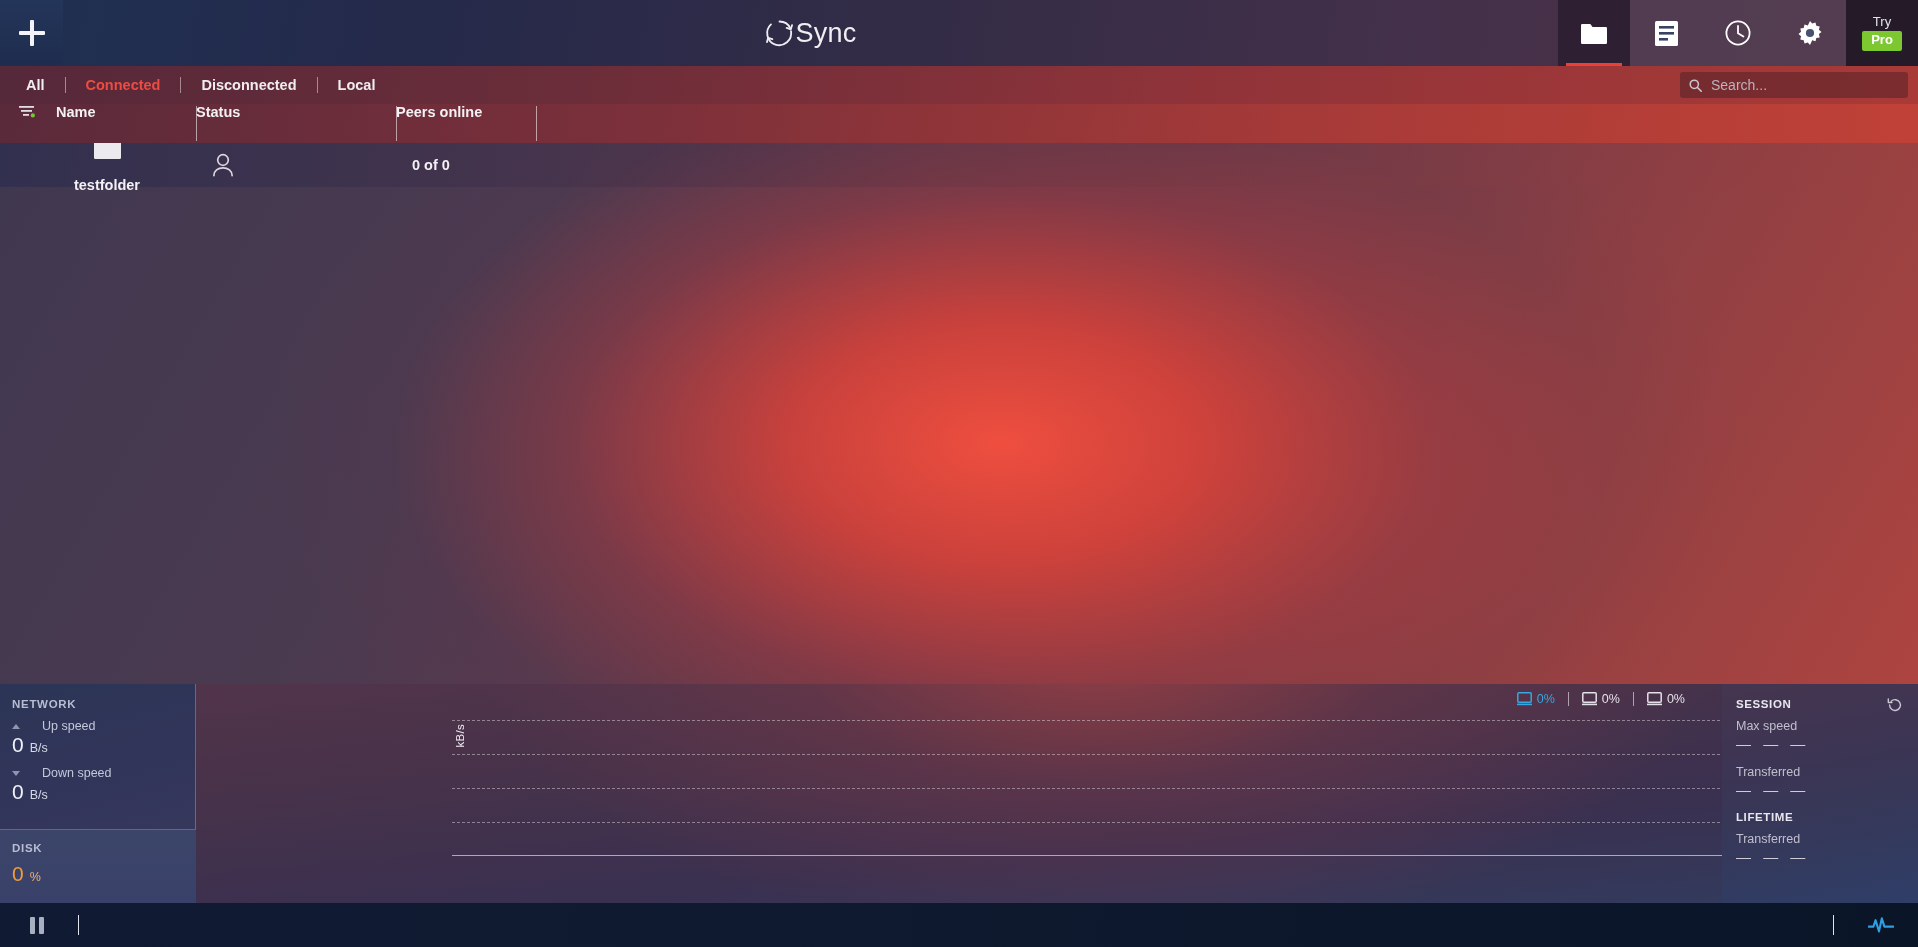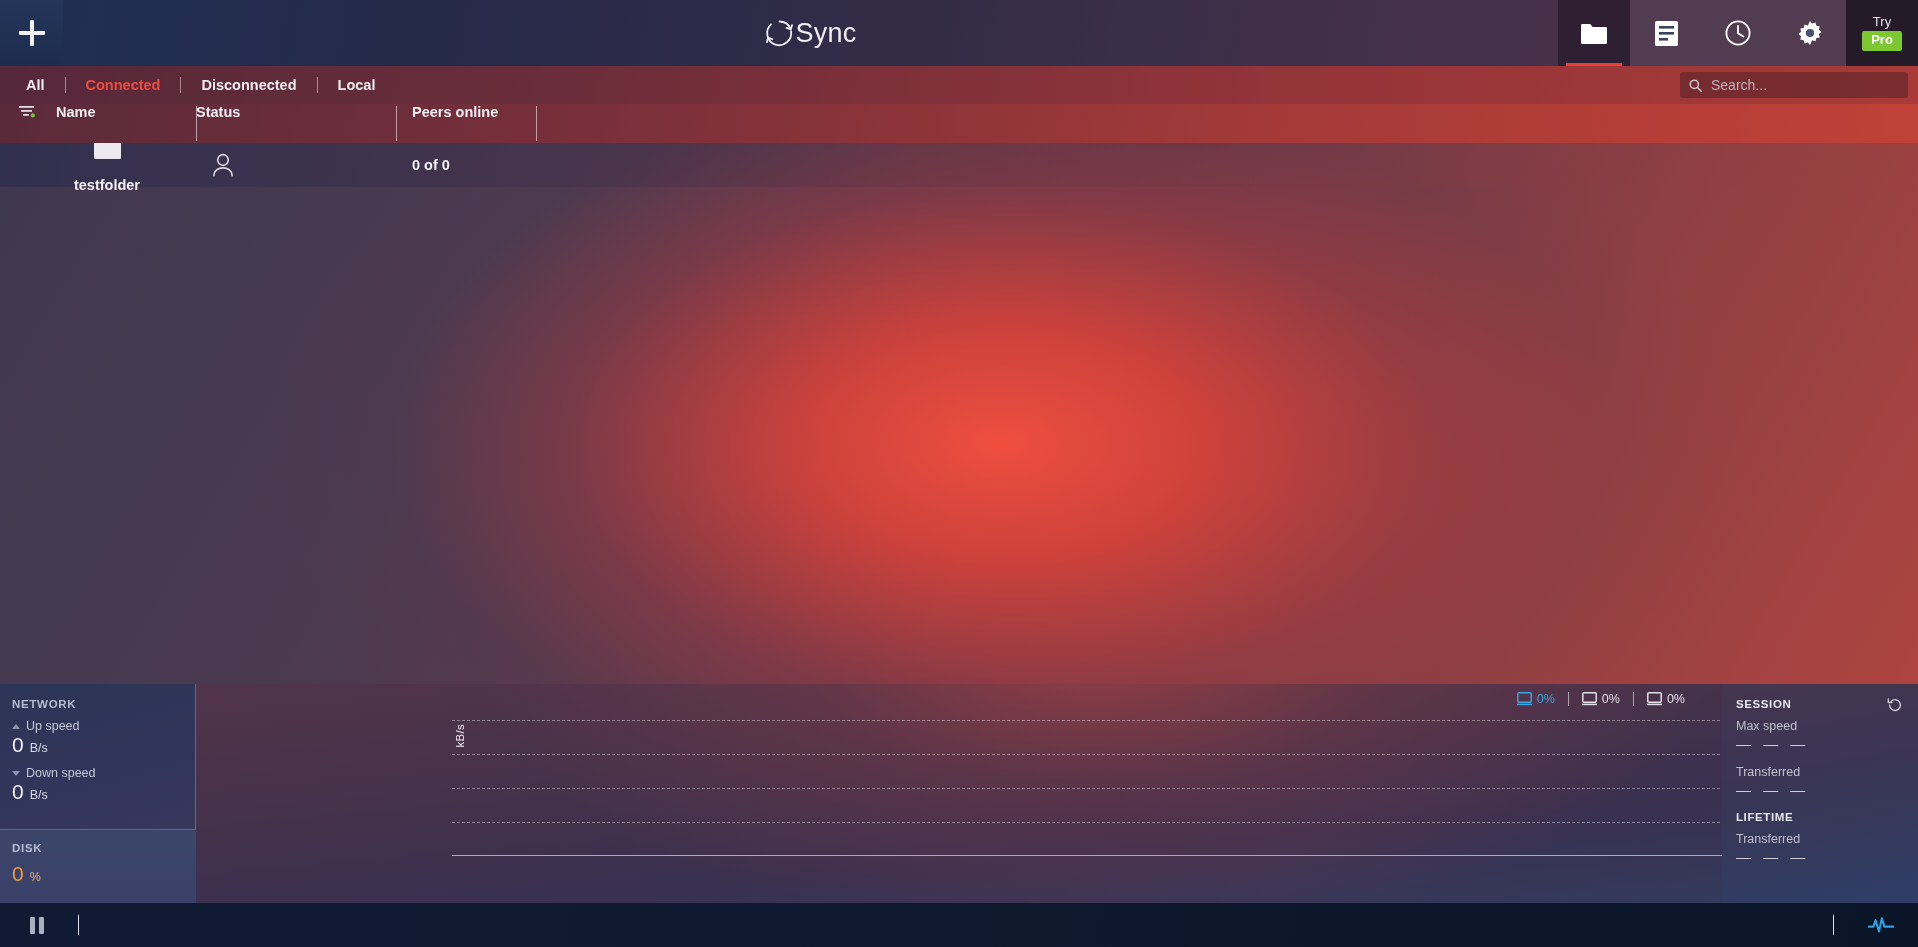--- a/index.html
+++ b/index.html
@@ -95,21 +95,21 @@
   .th {
     display:flex; align-items:flex-start; position:relative;
     font-size:14.5px; font-weight:bold; color:#f4f1f4;
   }
   .th + .th:before{
     content:""; position:absolute; left:0; top:2px; bottom:2px; width:1px;
     background:rgba(255,255,255,.55);
   }
   .th-name   { width:196px; padding-left:18px; gap:20px; }
   .th-status { width:200px; }
-  .th-peers  { width:140px; padding-left:16px; }
+  .th-peers  { width:140px; }
   .th-rest   { flex:1; }
   .filtericon { width:18px; height:14px; position:relative; }
 
   
   .listarea {
     position:absolute; top:143px; left:0; width:1918px; height:541px;
     background:
       radial-gradient(740px 430px at 1000px 300px, rgba(243,79,62,.97) 0%, rgba(228,67,56,.80) 28%, rgba(176,58,63,.42) 58%, rgba(104,52,70,.10) 82%, rgba(80,50,72,0) 100%),
       linear-gradient(120deg,#40384f 0%,#4a3a50 26%,#63394b 52%,#8d3f43 76%,#ad4440 100%);
     overflow:hidden; z-index:6;
@@ -133,21 +133,21 @@
   }
   .netcol {
     width:196px; height:219px; position:relative;
     background:linear-gradient(165deg,#2c3556 0%,#32355a 45%,#393a5e 100%);
     border-right:1px solid rgba(170,180,210,.42);
   }
   .netbox { padding:14px 0 0 12px; }
   .sect-title {
     font-size:11.5px; font-weight:bold; color:#b7bdd2; letter-spacing:.7px; margin-bottom:9px;
   }
-  .speedrow { display:flex; align-items:center; gap:6px; margin-bottom:1px;text-align:center; }
+  .speedrow { display:flex; align-items:center; gap:22px; margin-bottom:1px;text-align:center; }
   .tri { width:0;height:0; }
   .tri.up   { border-left:4px solid transparent;border-right:4px solid transparent;border-bottom:5px solid #8f95ae; }
   .tri.down { border-left:4px solid transparent;border-right:4px solid transparent;border-top:5px solid #8f95ae; }
   .speedlbl { font-size:12.5px; color:#c3c8da; }
   .bigval { display:flex; align-items:baseline; gap:6px; margin:1px 0 11px 0; }
   .bigval .num { font-size:21px; color:#f0f2f8; line-height:1; }
   .bigval .unit{ font-size:12.5px; color:#d7dae6; }
   .diskbox {
     position:absolute; left:0; bottom:0; width:196px; height:74px;
     background:linear-gradient(180deg,#3c4569 0%,#39416a 100%);

